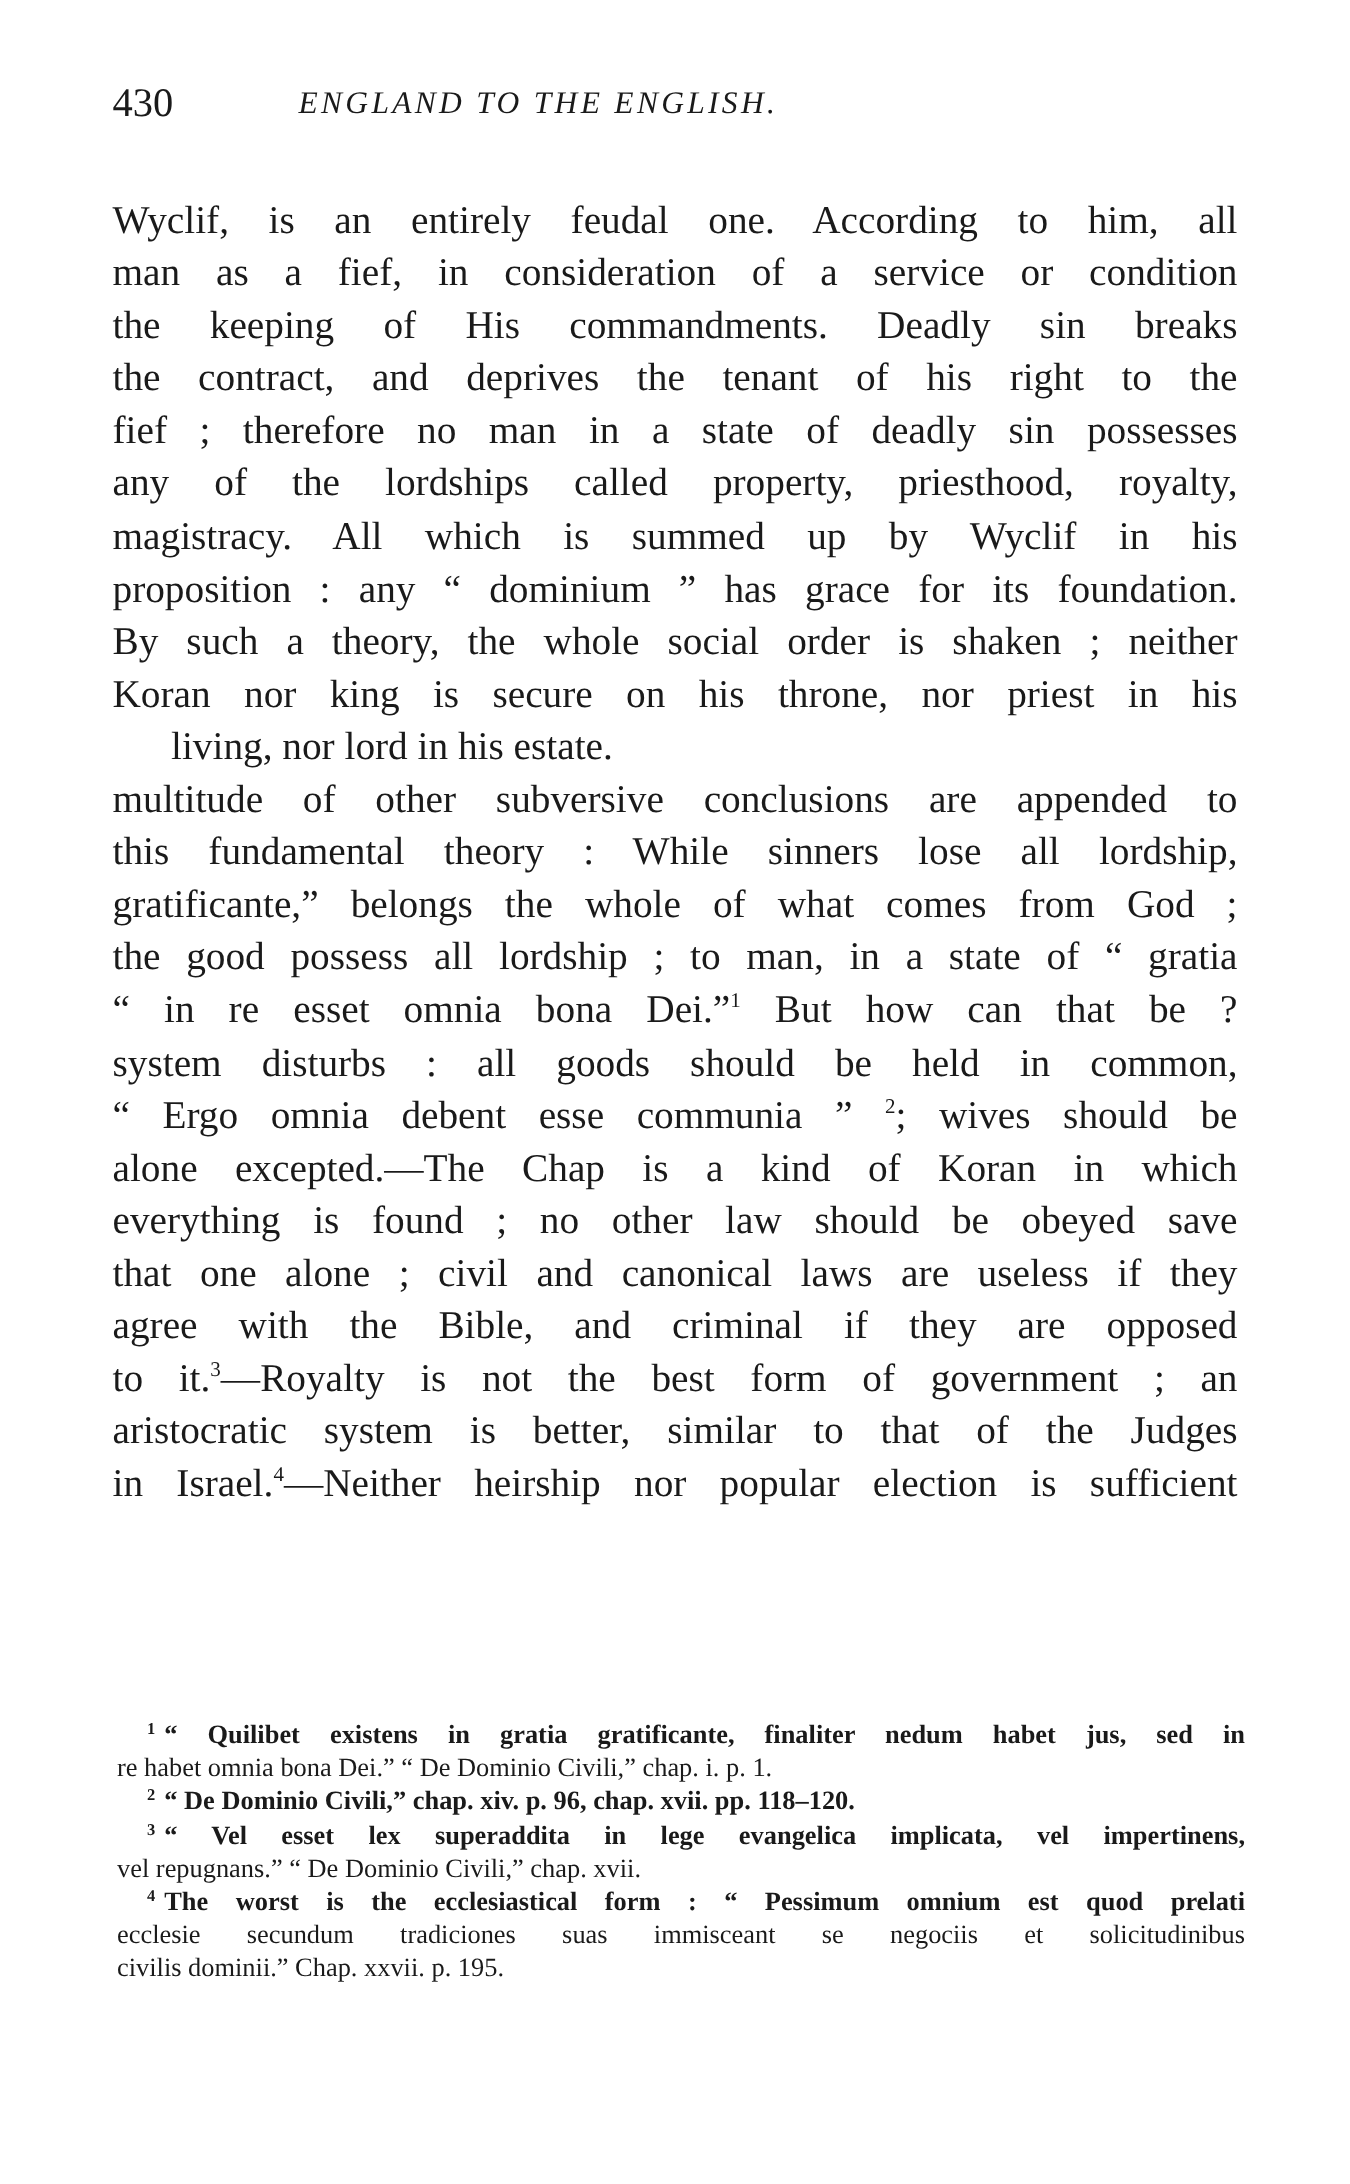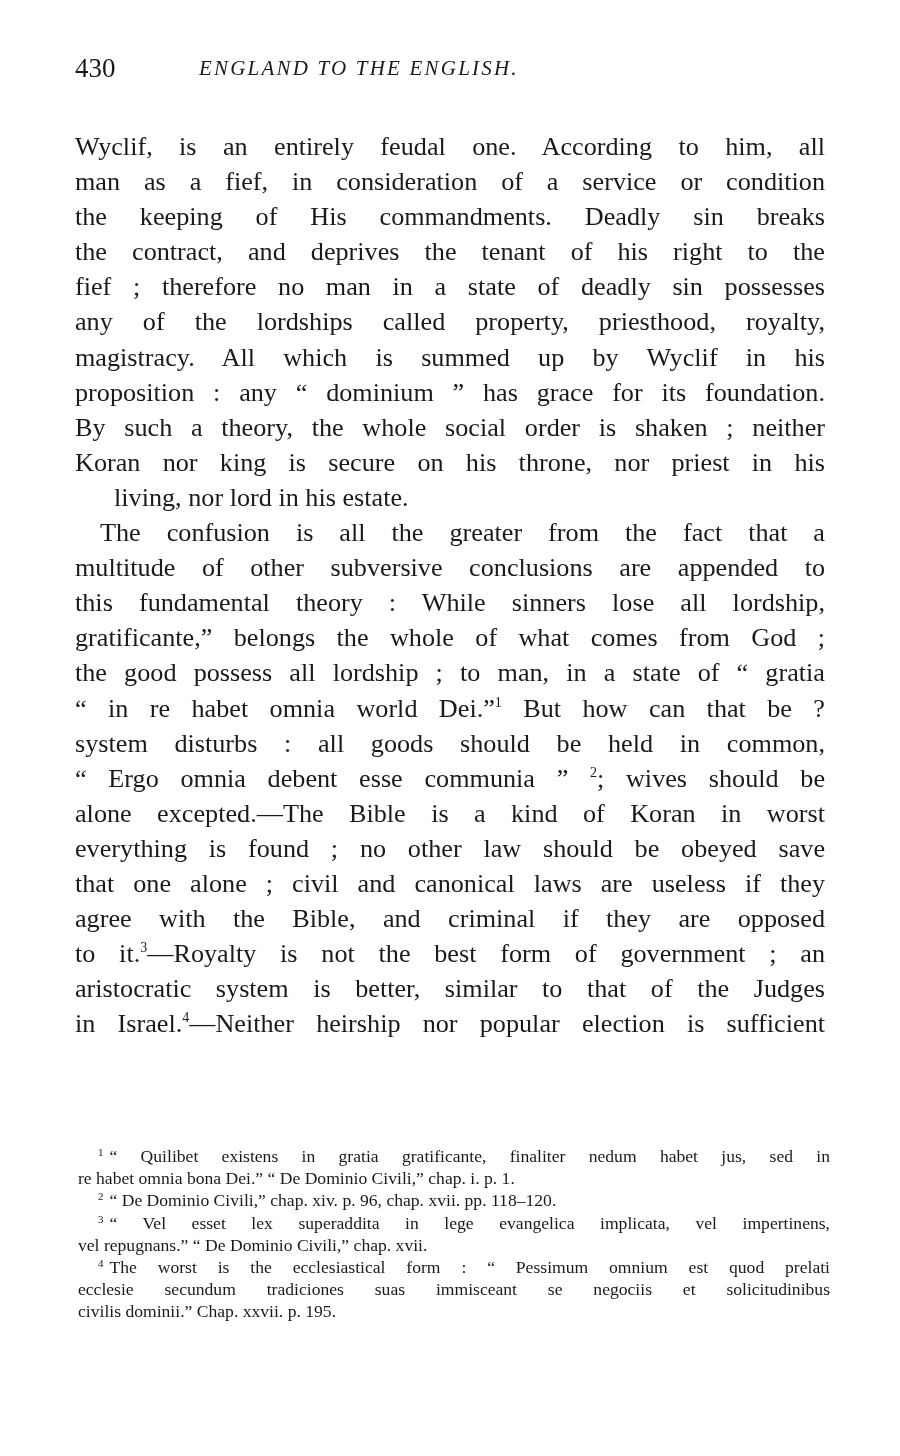--- a/index.html
+++ b/index.html
@@ -79,20 +79,21 @@
       height: 22.2px;
       white-space: nowrap;
       text-align: justify;
       text-align-last: justify;
     }
     .fline.last {
       text-align-last: left;
     }
     .fline.indent {
       padding-left: 20px;
+      font-weight: bold;
     }
     .fn-mark {
       font-size: 11px;
       vertical-align: 6px;
       line-height: 0;
       margin-right: 6px;
     }
   </style>
 </head>
 <body>
@@ -112,29 +113,28 @@
     <span class="line">fief ; therefore no man in a state of deadly sin possesses</span>
     <span class="line">any of the lordships called property, priesthood, royalty,</span>
     <span class="line">magistracy.  All which is summed up by Wyclif in his</span>
     <span class="line">proposition : any “ dominium ” has grace for its foundation.</span>
     <span class="line">By such a theory, the whole social order is shaken ; neither</span>
     <span class="line">Koran nor king is secure on his throne, nor priest in his</span>
     <span class="line last">living, nor lord in his estate.</span>
   </div>
 
   <div>
-    <span class="line indent">The confusion is all the greater from the fact that a</span>
     <span class="line">multitude of other subversive conclusions are appended to</span>
     <span class="line">this fundamental theory : While sinners lose all lordship,</span>
     <span class="line">gratificante,” belongs the whole of what comes from God ;</span>
     <span class="line">the good possess all lordship ;  to man, in a state of “ gratia</span>
-    <span class="line"><span>“ in re habet omnia world Dei.”</span><span class="fnref">1</span><span>  But how can that be ?</span></span>
+    <span class="line"><span>“ in re esset omnia bona Dei.”</span><span class="fnref">1</span><span>  But how can that be ?</span></span>
     <span class="line">system disturbs :  all goods should be held in common,</span>
     <span class="line"><span>“ Ergo omnia debent esse communia ”</span> <span class="fnref">2</span><span>; wives should be</span></span>
-    <span class="line">alone excepted.—The Bible is a kind of Koran in worst</span>
+    <span class="line">alone excepted.—The Chap is a kind of Koran in which</span>
     <span class="line">everything is found ; no other law should be obeyed save</span>
     <span class="line">that one alone ;  civil and canonical laws are useless if they</span>
     <span class="line">agree with the Bible, and criminal if they are opposed</span>
     <span class="line"><span>to it.</span><span class="fnref">3</span><span>—Royalty is not the best form of government ; an</span></span>
     <span class="line">aristocratic system is better, similar to that of the Judges</span>
     <span class="line"><span>in Israel.</span><span class="fnref">4</span><span>—Neither heirship nor popular election is sufficient</span></span>
   </div>
 </div>
 
 <div class="footnotes">

